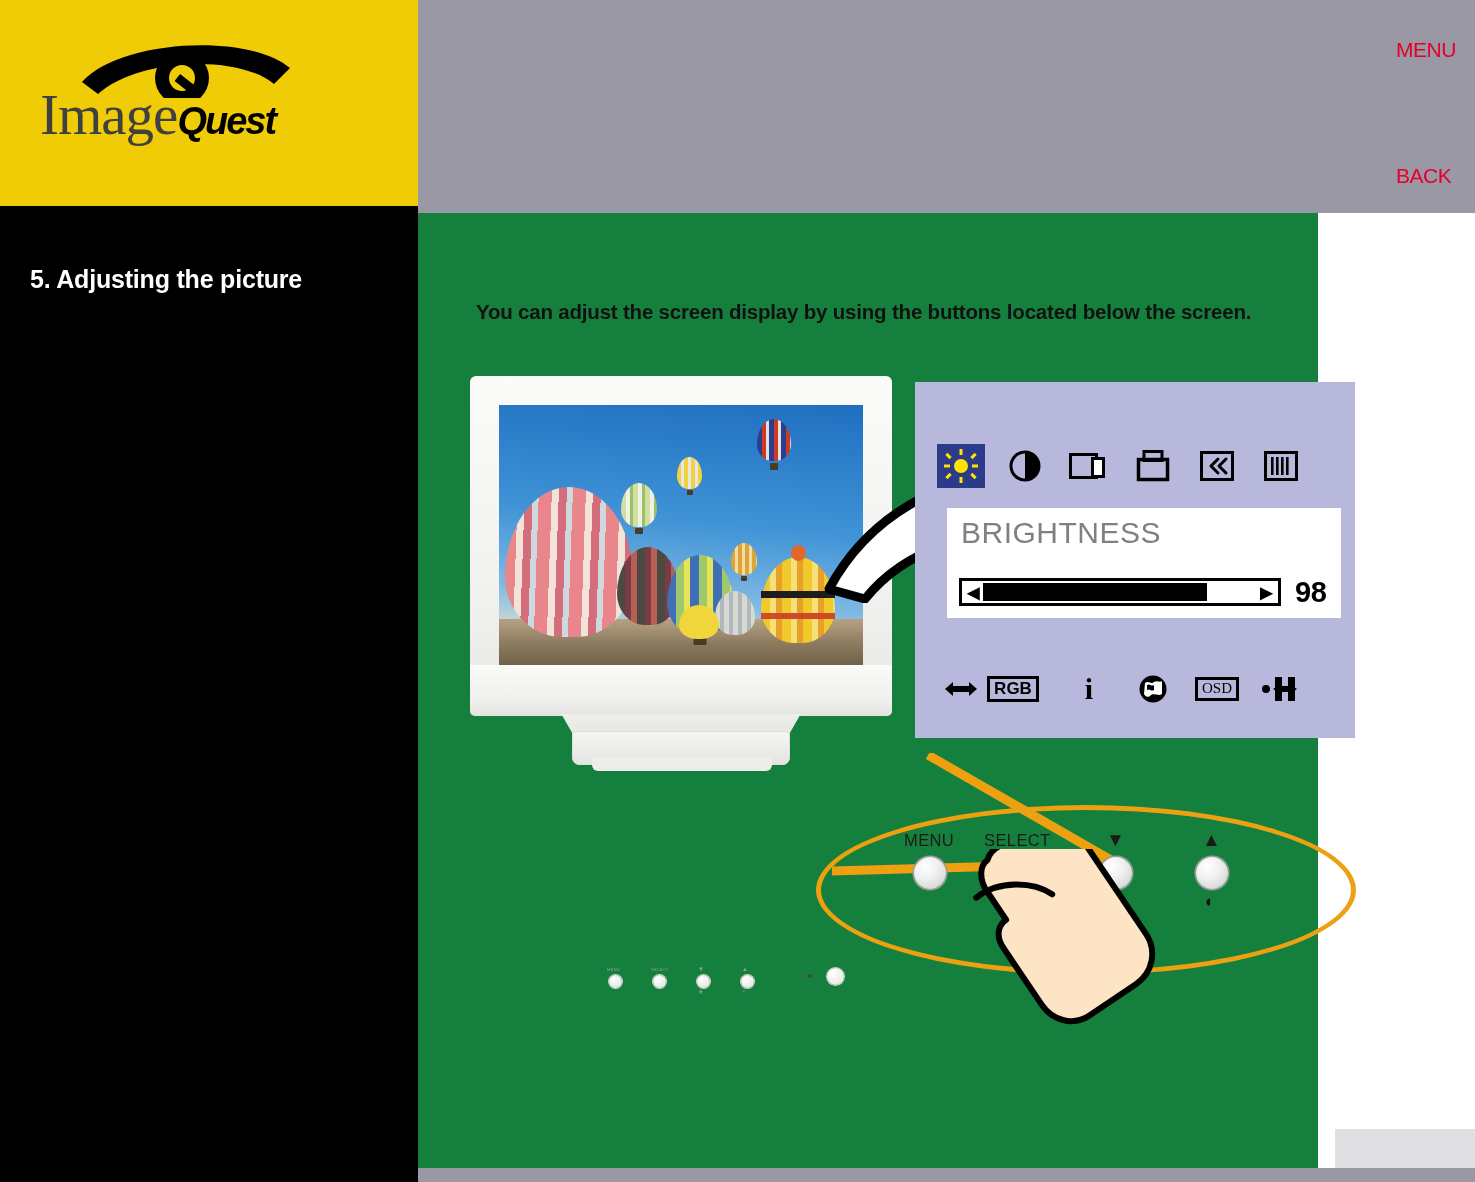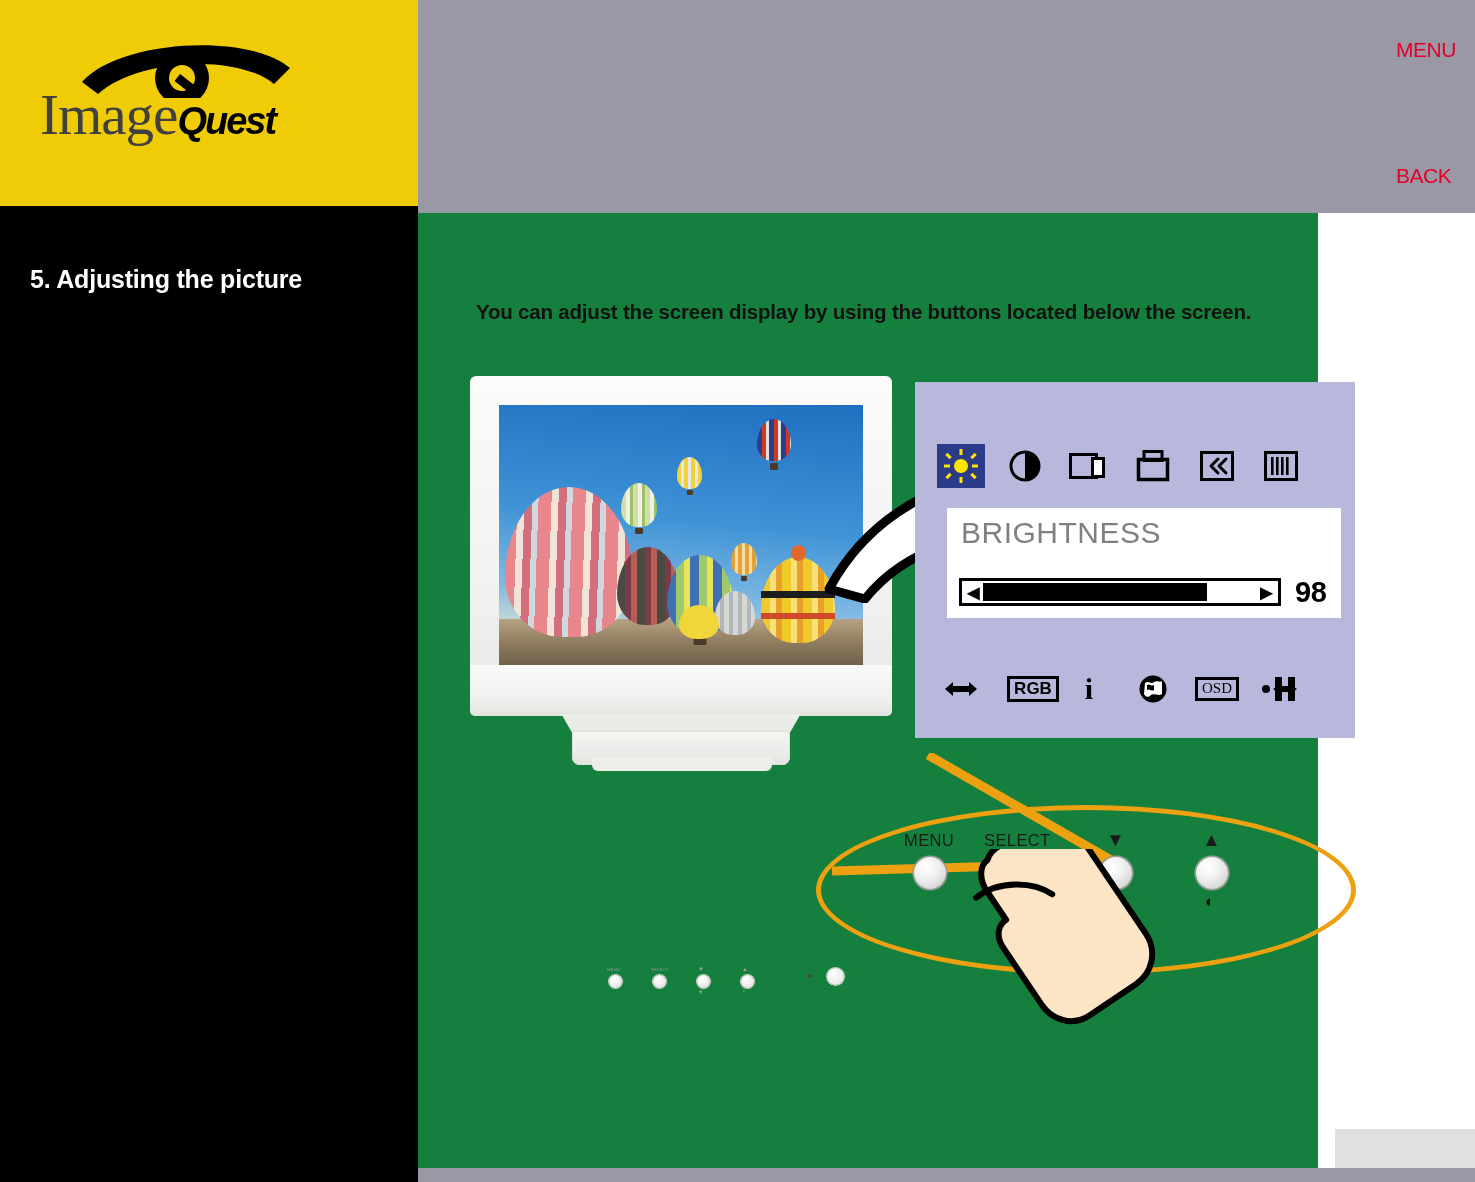--- a/index.html
+++ b/index.html
@@ -279,21 +279,21 @@
       </div>
       <div class="slider-val">98</div>
     </div>
 
     <div class="icon-row bot">
       <div class="ic" style="left:22px;">
         <svg width="36" height="20" viewBox="0 0 36 20">
           <path d="M2 10 L10 3 L10 7 L26 7 L26 3 L34 10 L26 17 L26 13 L10 13 L10 17 Z" fill="#000"></path>
         </svg>
       </div>
-      <div class="ic" style="left:94px;align-items:center;">
+      <div class="ic" style="left:74px;align-items:center;">
         <div style="border:3px solid #000;padding:1px 4px;font-size:17px;font-weight:bold;line-height:1.05;">RGB</div>
       </div>
       <div class="ic" style="left:150px;">
         <div style="font-size:30px;font-weight:bold;font-family:'Liberation Serif',serif;line-height:1;">i</div>
       </div>
       <div class="ic" style="left:214px;">
         <svg width="30" height="30" viewBox="0 0 30 30">
           <circle cx="15" cy="15" r="13.5" fill="#000"></circle>
           <path d="M7 9 C11 6 13 11 16 8 C19 6 22 9 24 7 L24 20 C20 23 16 18 12 22 C9 24 7 22 6 20 Z" fill="#fff"></path>
           <path d="M9 11 C12 9 13 13 16 11 L16 16 C13 18 12 14 9 16 Z" fill="#000"></path>

